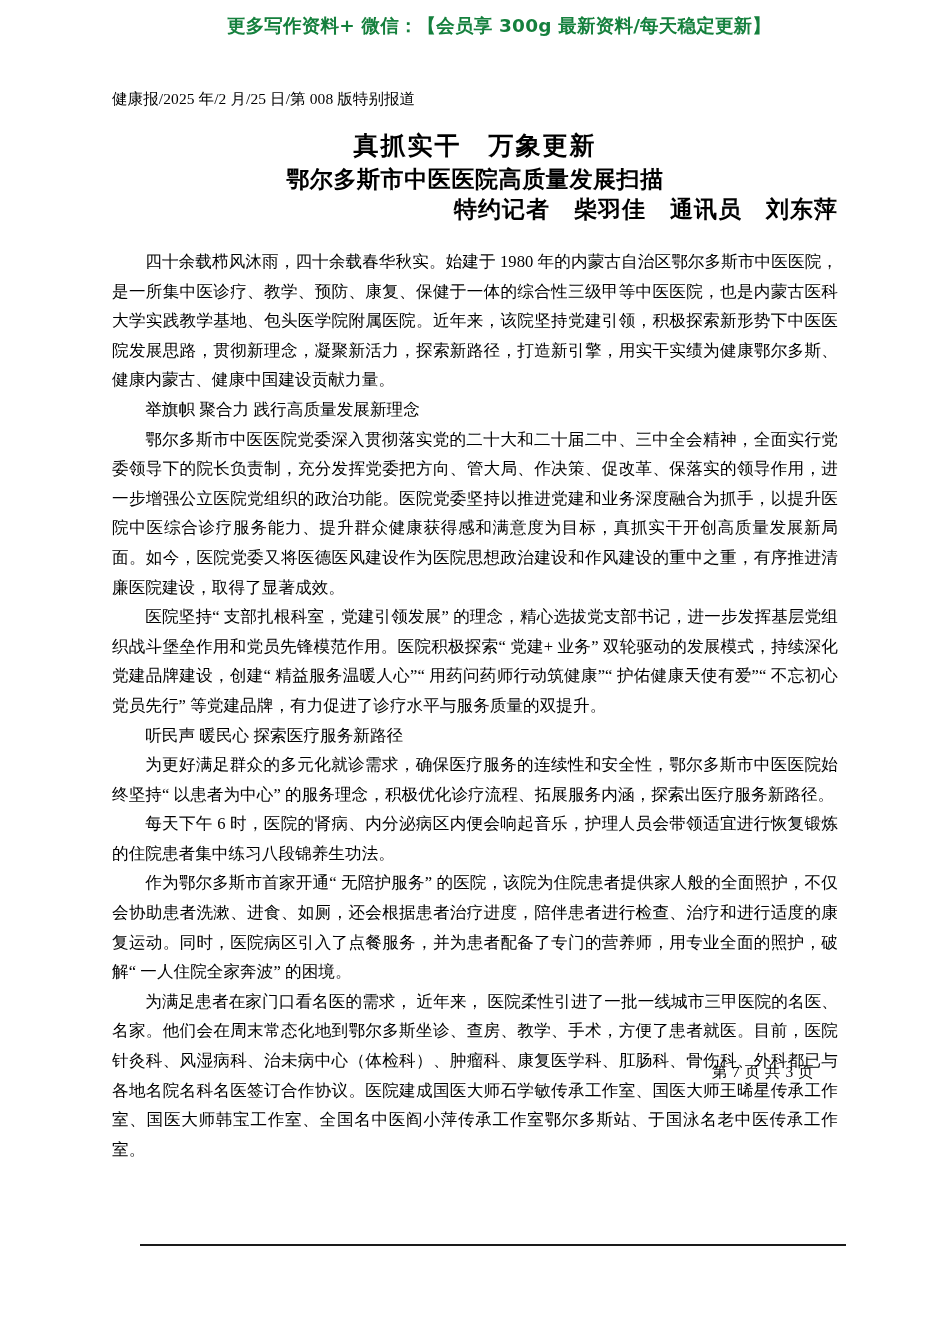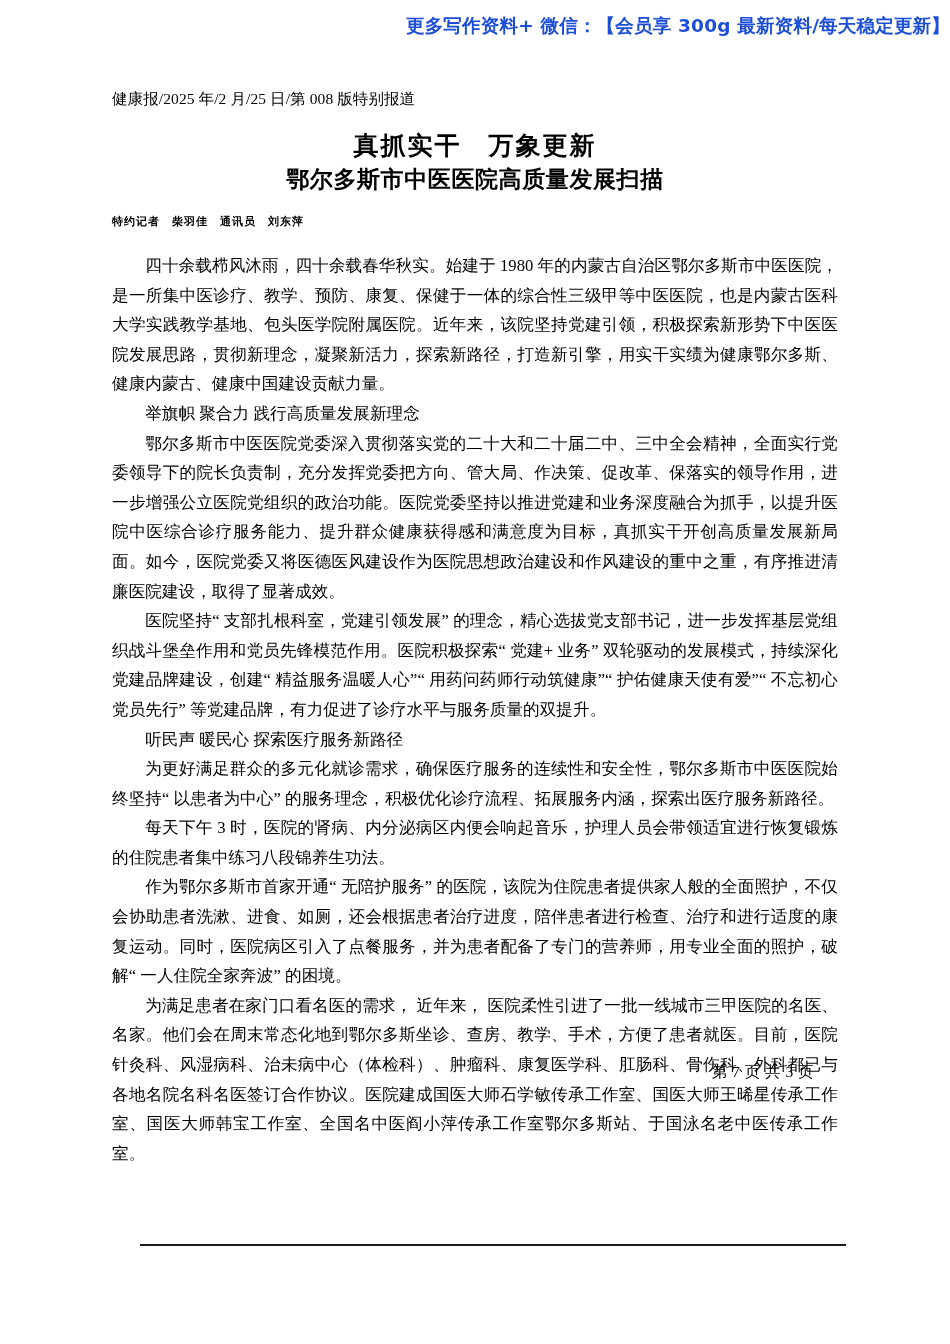--- a/index.html
+++ b/index.html
@@ -19,24 +19,24 @@
     background: #ffffff;
     overflow: hidden;
     box-sizing: border-box;
   }
   
   .promo {
     position: absolute;
     top: 13px;
     left: 0;
     width: 950px;
-    text-align: right;
+    text-align: center;
     padding-left: 48px;
     box-sizing: border-box;
-    color: #1d4ed8;
+    color: #15803d;
     font-family: "DejaVu Sans", "Liberation Sans", sans-serif;
     font-weight: bold;
     font-size: 18.5px;
     letter-spacing: 0.2px;
     white-space: nowrap;
   }
   
   .doc {
     position: absolute;
     top: 86px;
@@ -62,26 +62,25 @@
     margin-bottom: 2px;
   }
   .doc-subtitle {
     font-family: "DejaVu Sans", "Liberation Sans", sans-serif;
     font-size: 23px;
     font-weight: bold;
     letter-spacing: 0.6px;
     line-height: 30px;
   }
   .byline {
-    text-align: left;
+    text-align: right;
     font-family: "DejaVu Sans", "Liberation Sans", sans-serif;
-    font-size: 11px;
+    font-size: 23px;
     font-weight: bold;
     letter-spacing: 1px;
-    margin-top: 20px;
     margin-bottom: 22px;
   }
   p.para {
     margin: 0;
     font-size: 16.6px;
     line-height: 29.6px;
     text-align: justify;
     text-justify: inter-ideograph;
     text-indent: 2em;
     letter-spacing: 0.05px;
@@ -152,21 +151,21 @@
 
     <div class="byline">特约记者　柴羽佳　通讯员　刘东萍</div>
 
     <div id="body-blocks">
         <p class="para">四十余载栉风沐雨，四十余载春华秋实。始建于 1980 年的内蒙古自治区鄂尔多斯市中医医院，是一所集中医诊疗、教学、预防、康复、保健于一体的综合性三级甲等中医医院，也是内蒙古医科大学实践教学基地、包头医学院附属医院。近年来，该院坚持党建引领，积极探索新形势下中医医院发展思路，贯彻新理念，凝聚新活力，探索新路径，打造新引擎，用实干实绩为健康鄂尔多斯、健康内蒙古、健康中国建设贡献力量。</p>
         <p class="section-head">举旗帜 聚合力 践行高质量发展新理念</p>
         <p class="para">鄂尔多斯市中医医院党委深入贯彻落实党的二十大和二十届二中、三中全会精神，全面实行党委领导下的院长负责制，充分发挥党委把方向、管大局、作决策、促改革、保落实的领导作用，进一步增强公立医院党组织的政治功能。医院党委坚持以推进党建和业务深度融合为抓手，以提升医院中医综合诊疗服务能力、提升群众健康获得感和满意度为目标，真抓实干开创高质量发展新局面。如今，医院党委又将医德医风建设作为医院思想政治建设和作风建设的重中之重，有序推进清廉医院建设，取得了显著成效。</p>
         <p class="para">医院坚持“ 支部扎根科室，党建引领发展” 的理念，精心选拔党支部书记，进一步发挥基层党组织战斗堡垒作用和党员先锋模范作用。医院积极探索“ 党建+ 业务” 双轮驱动的发展模式，持续深化党建品牌建设，创建“ 精益服务温暖人心”“ 用药问药师行动筑健康”“ 护佑健康天使有爱”“ 不忘初心党员先行” 等党建品牌，有力促进了诊疗水平与服务质量的双提升。</p>
         <p class="section-head">听民声 暖民心 探索医疗服务新路径</p>
         <p class="para">为更好满足群众的多元化就诊需求，确保医疗服务的连续性和安全性，鄂尔多斯市中医医院始终坚持“ 以患者为中心” 的服务理念，积极优化诊疗流程、拓展服务内涵，探索出医疗服务新路径。</p>
-        <p class="para">每天下午 3 时，医院的肾病、内分泌病区内便会响起音乐，护理人员会带领适宜进行恢复锻炼的住院患者集中练习八段锦养生功法。</p>
+        <p class="para">每天下午 6 时，医院的肾病、内分泌病区内便会响起音乐，护理人员会带领适宜进行恢复锻炼的住院患者集中练习八段锦养生功法。</p>
         <p class="para">作为鄂尔多斯市首家开通“ 无陪护服务” 的医院，该院为住院患者提供家人般的全面照护，不仅会协助患者洗漱、进食、如厕，还会根据患者治疗进度，陪伴患者进行检查、治疗和进行适度的康复运动。同时，医院病区引入了点餐服务，并为患者配备了专门的营养师，用专业全面的照护，破解“ 一人住院全家奔波” 的困境。</p>
         <p class="para">为满足患者在家门口看名医的需求， 近年来， 医院柔性引进了一批一线城市三甲医院的名医、名家。他们会在周末常态化地到鄂尔多斯坐诊、查房、教学、手术，方便了患者就医。目前，医院针灸科、风湿病科、治未病中心（体检科）、肿瘤科、康复医学科、肛肠科、骨伤科、外科都已与各地名院名科名医签订合作协议。医院建成国医大师石学敏传承工作室、国医大师王晞星传承工作室、国医大师韩宝工作室、全国名中医阎小萍传承工作室鄂尔多斯站、于国泳名老中医传承工作室。</p>
       </div>
 
   </div>
 
   <div class="page-footer">第 7 页 共 3 页</div>
 
   <div class="rule"></div>
 

